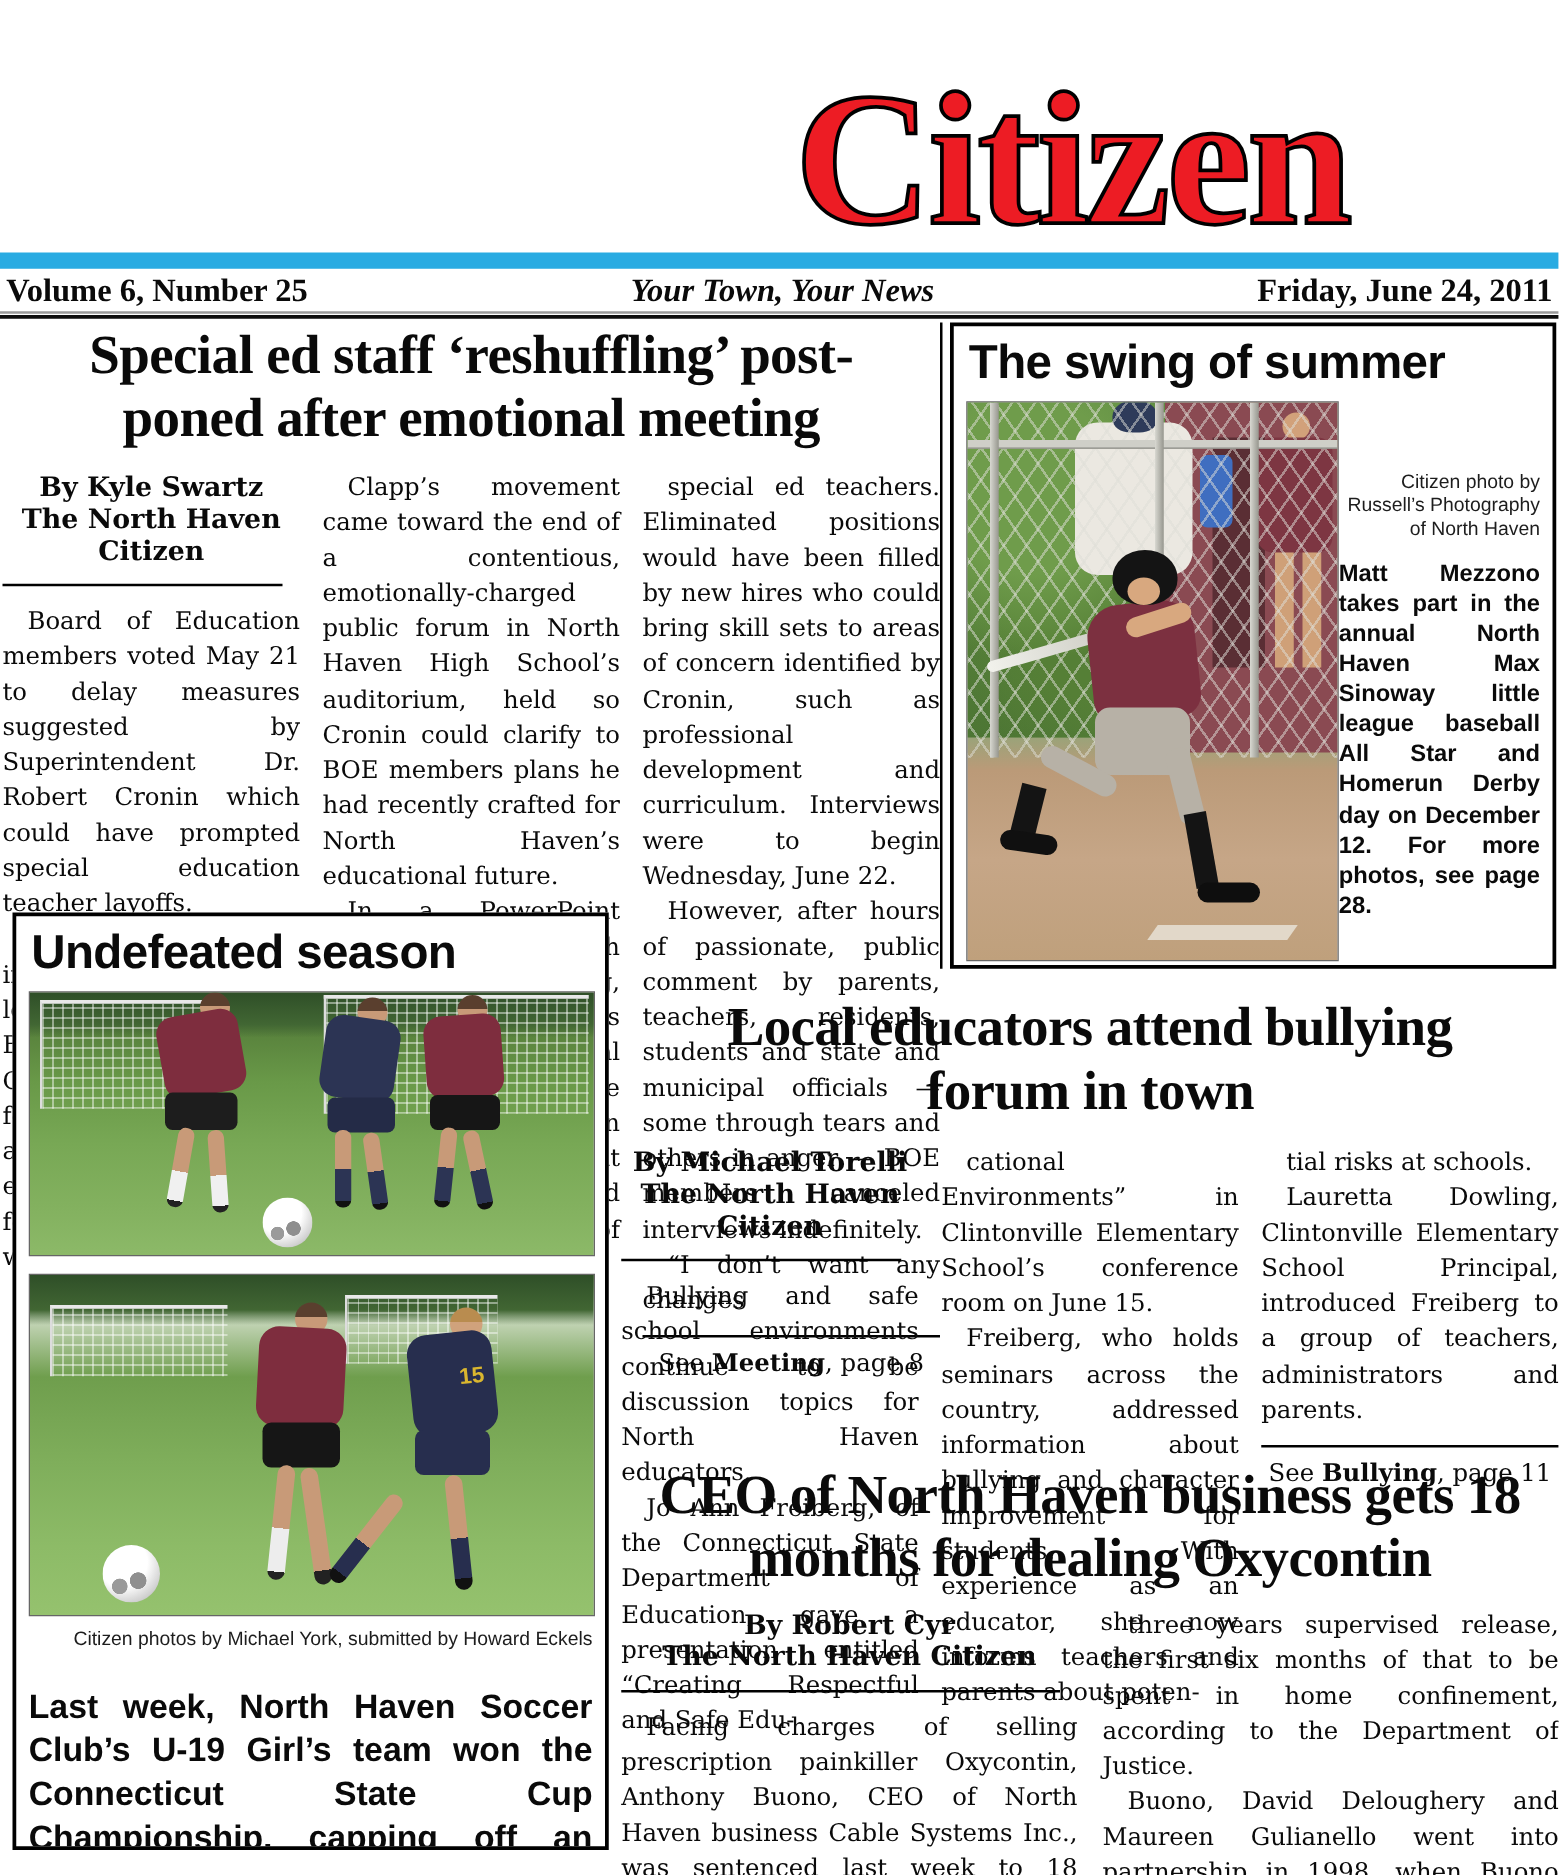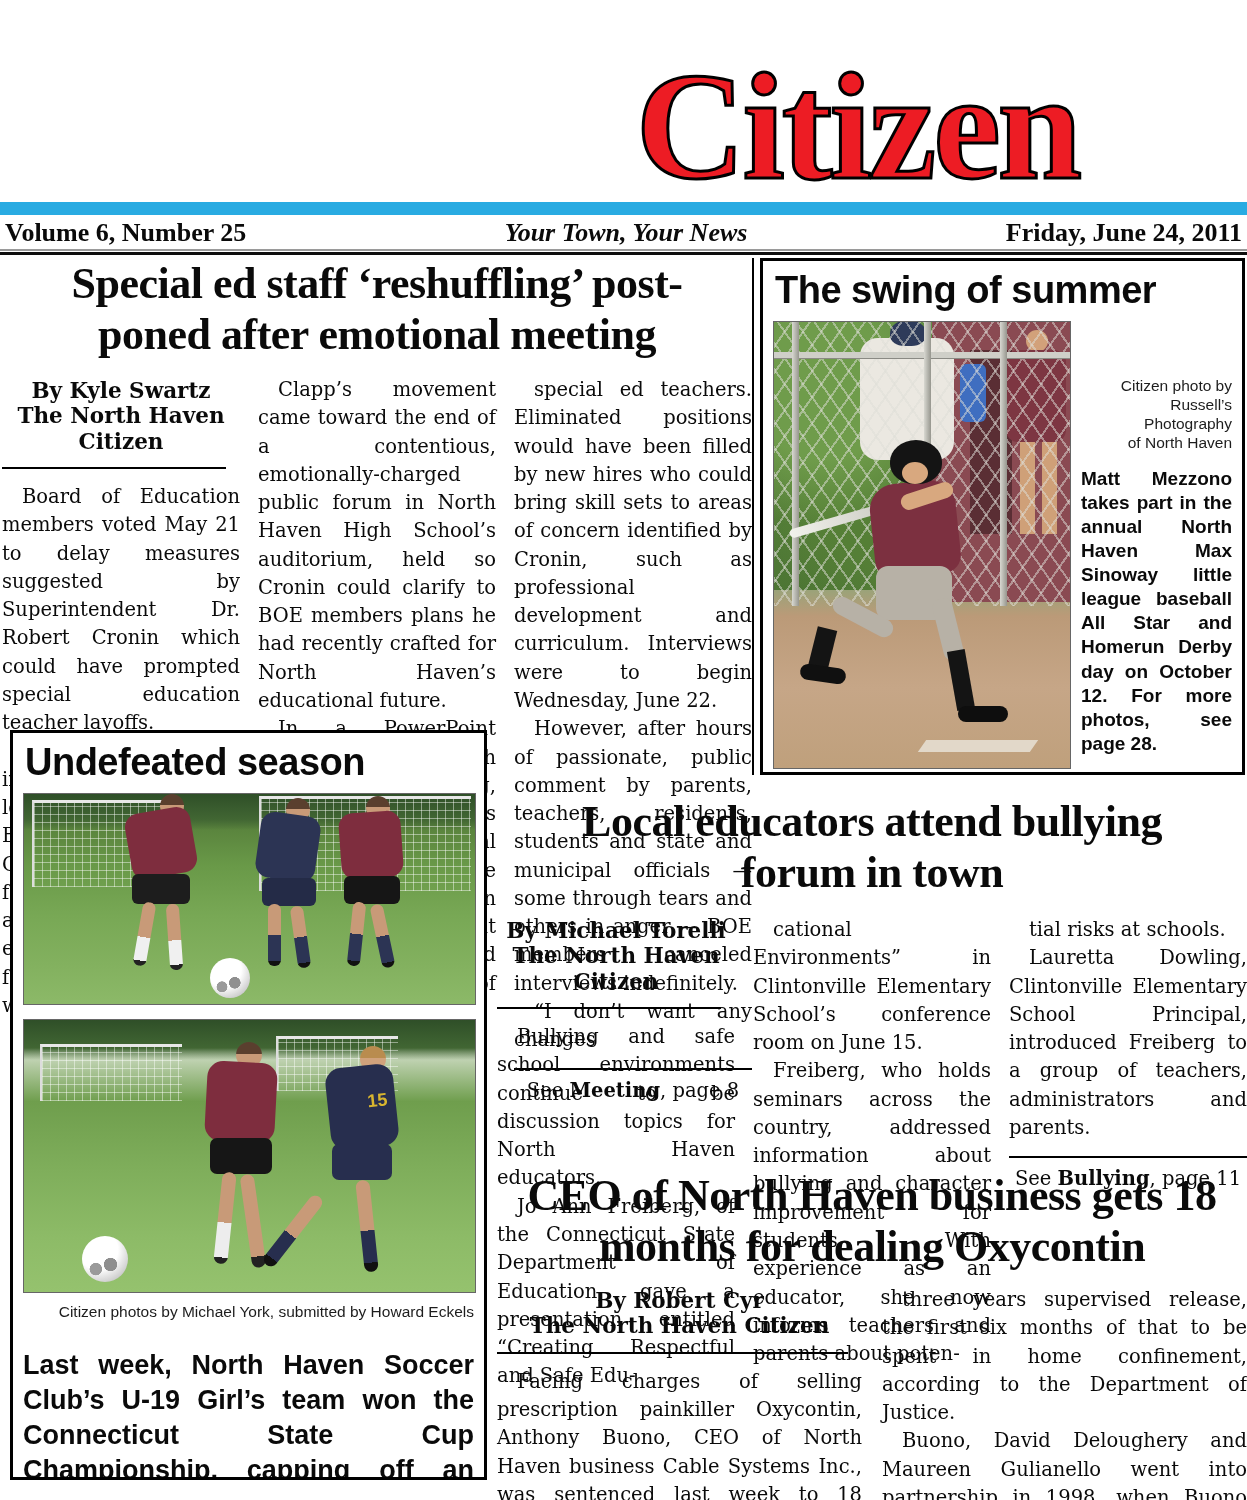--- a/index.html
+++ b/index.html
@@ -39,21 +39,21 @@
   .caption-b{font:700 19px/1.27 "Liberation Sans",sans-serif;text-align:justify;}
 
   .vrule{position:absolute;left:752px;top:258px;height:517px;border-left:2px solid #000;}
 
   
   #lead{position:absolute;left:2px;top:258px;width:750px;}
   #lead .headline{margin-bottom:16px;}
 
   
   #swing{left:760px;top:258px;width:485px;height:517px;}
-  .swing-body{display:flex;gap:10px;}
+  .swing-body{display:flex;}
   .photo{position:relative;overflow:hidden;border:1px solid #666;}
   #baseball-photo{width:296px;height:446px;flex:0 0 296px;
      background:linear-gradient(180deg,#86a468 0%,#7c9b5e 38%,#9aa379 60%,#bb9a78 66%,#c6a687 82%,#bfA07c 100%);}
   .swing-side{flex:1;min-width:0;padding-top:56px;}
   .swing-side .caption-b{margin-top:14px;}
 
   
   .abs{position:absolute;}
   .pb-foliage{left:0;top:0;width:170px;height:268px;
      background:radial-gradient(circle at 30% 25%,#6f9c4b 0 30%,transparent 60%),
@@ -192,21 +192,21 @@
         <div class="abs pb-leg2"></div>
         <div class="abs pb-sock2"></div>
         <div class="abs pb-shoe2"></div>
       </div>
       <div class="swing-side">
         <div class="credit">
           <div>Citizen photo by</div>
           <div>Russell’s Photography</div>
           <div>of North Haven</div>
         </div>
-        <div class="caption-b">Matt Mezzono takes part in the annual North Haven Max Sinoway little league baseball All Star and Homerun Derby day on October 12. For more photos, see page 28.</div>
+        <div class="caption-b">Matt Mezzono takes part in the annual North Haven Max Sinoway little league baseball All Star and Homerun Derby day on December 12. For more photos, see page 28.</div>
       </div>
     </div>
   </div>
 
   <div id="undefeated" class="photobox">
     <div class="boxhead">Undefeated season</div>
 
     <div id="soccer1" class="photo">
       <div class="abs treeband"></div>
       <div class="abs net" style="left:8px;top:6px;width:130px;height:84px"></div>

